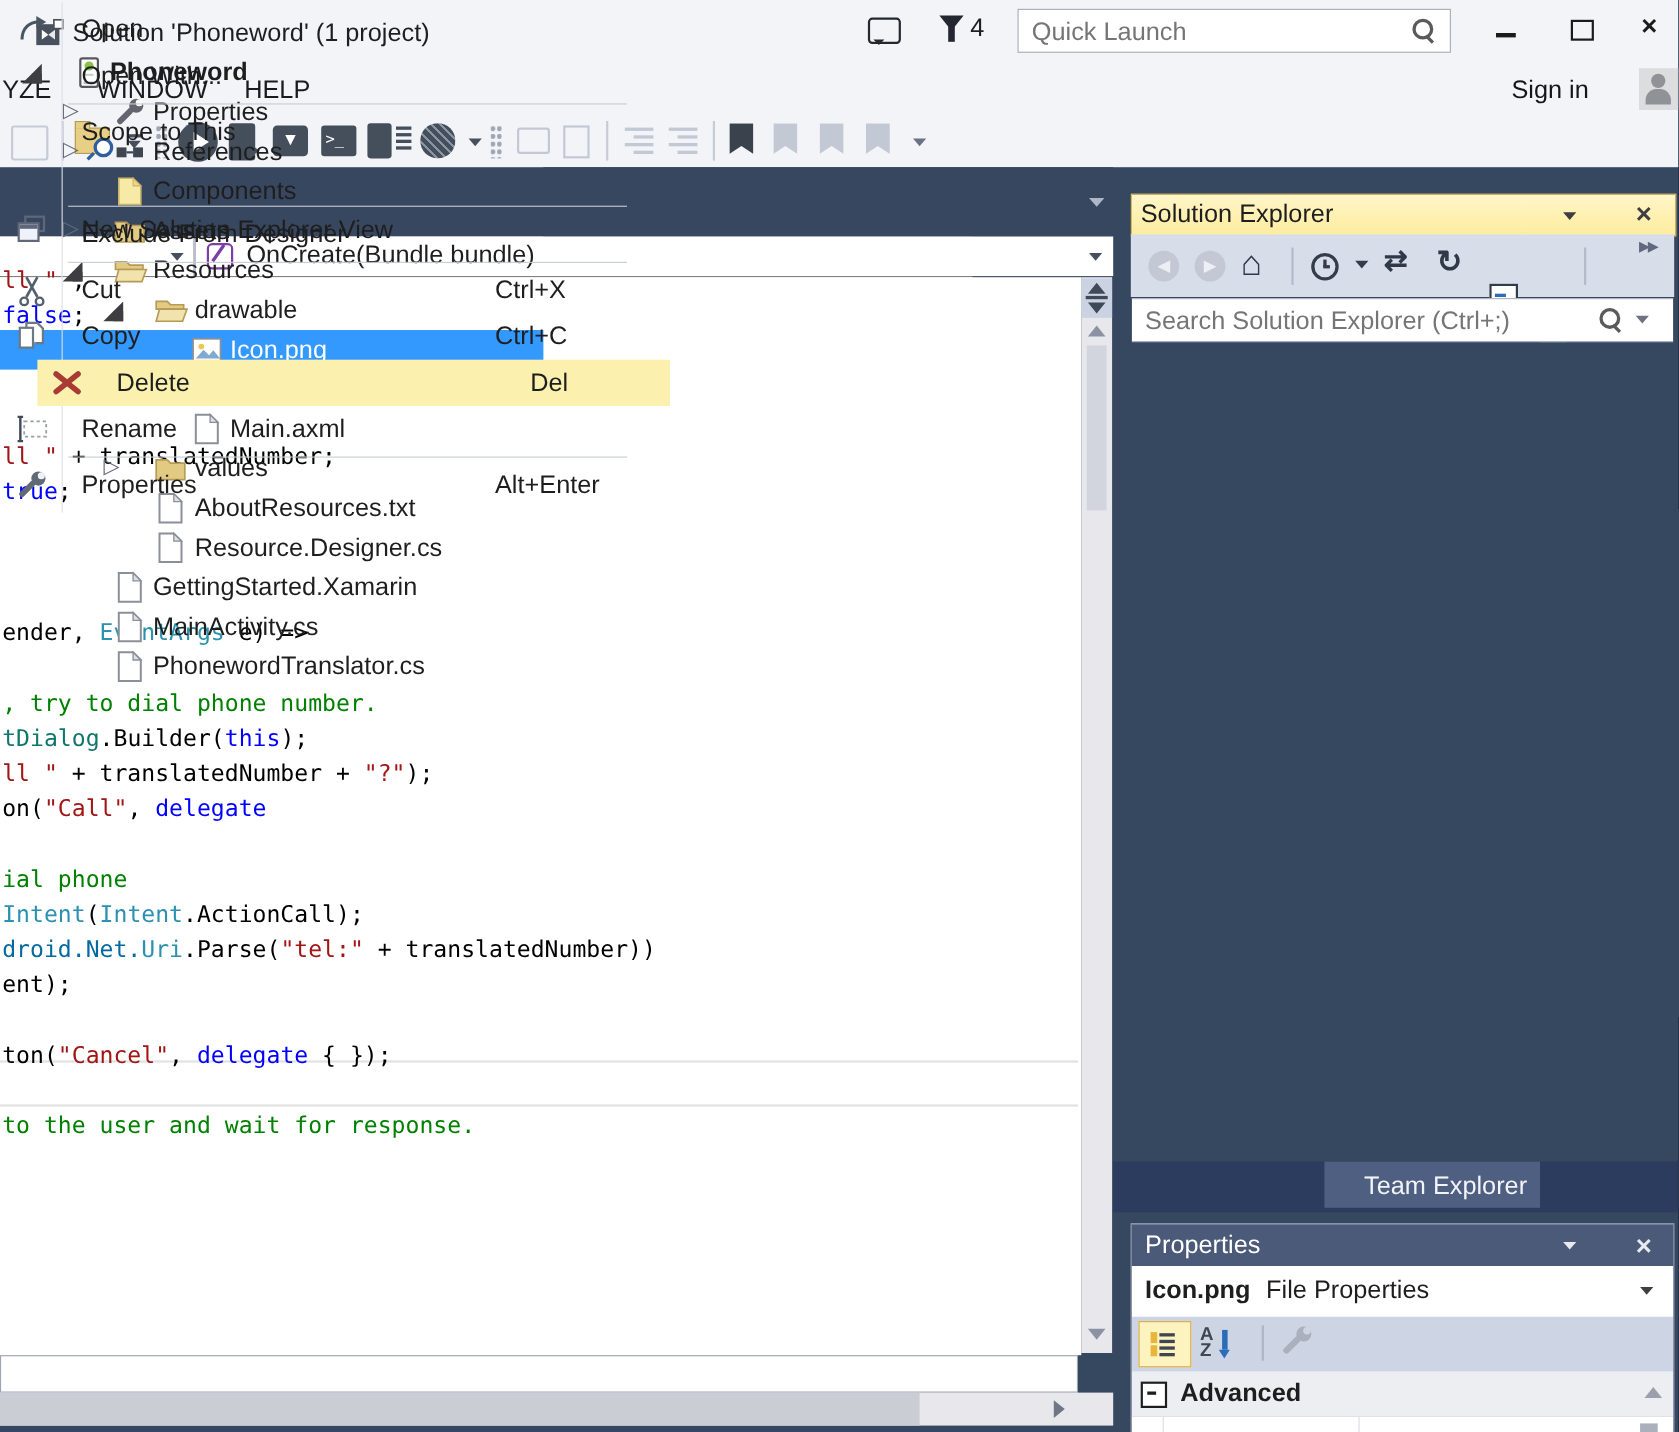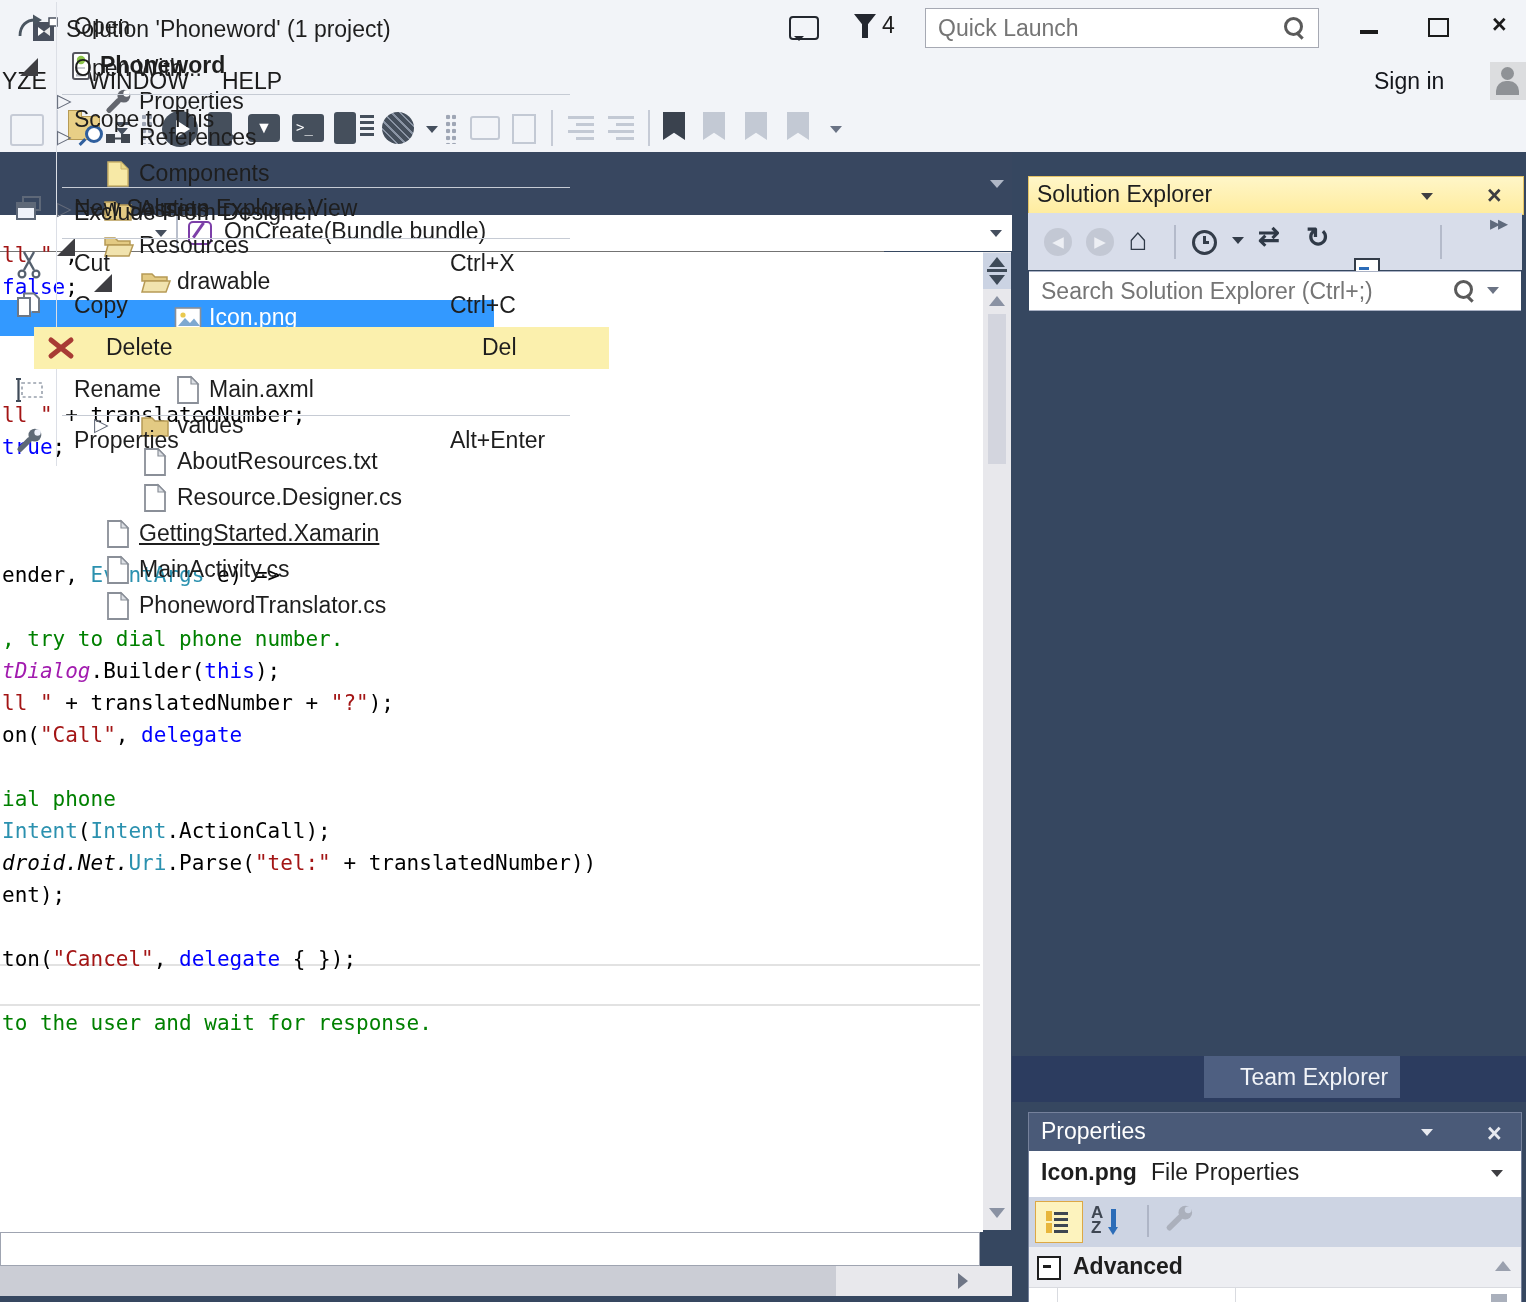--- a/index.html
+++ b/index.html
@@ -257,27 +257,27 @@
         <div class="code-line" style="top: 83px;"></div>
         <div class="code-line" style="top: 115px;"></div>
         <div class="code-line" style="top: 147px;"><span style="color: rgb(163, 21, 21);">ll "</span><span style="color: rgb(0, 0, 0);"> + translatedNumber;</span></div>
         <div class="code-line" style="top: 179px;"><span style="color: rgb(0, 0, 255);">true</span><span style="color: rgb(0, 0, 0);">;</span></div>
         <div class="code-line" style="top: 211px;"></div>
         <div class="code-line" style="top: 243px;"></div>
         <div class="code-line" style="top: 275px;"></div>
         <div class="code-line" style="top: 307px;"><span style="color: rgb(0, 0, 0);">ender, </span><span style="color: rgb(43, 145, 175);">EventArgs</span><span style="color: rgb(0, 0, 0);"> e) =&gt;</span></div>
         <div class="code-line" style="top: 339px;"></div>
         <div class="code-line" style="top: 371px;"><span style="color: rgb(0, 128, 0);">, try to dial phone number.</span></div>
-        <div class="code-line" style="top: 403px;"><span style="color: #a21caf; font-style: italic;">tDialog</span><span style="color: rgb(0, 0, 0);">.Builder(</span><span style="color: rgb(0, 0, 255);">this</span><span style="color: rgb(0, 0, 0);">);</span></div>
+        <div class="code-line" style="top: 403px;"><span style="color: #0f766e;">tDialog</span><span style="color: rgb(0, 0, 0);">.Builder(</span><span style="color: rgb(0, 0, 255);">this</span><span style="color: rgb(0, 0, 0);">);</span></div>
         <div class="code-line" style="top: 435px;"><span style="color: rgb(163, 21, 21);">ll "</span><span style="color: rgb(0, 0, 0);"> + translatedNumber + </span><span style="color: rgb(163, 21, 21);">"?"</span><span style="color: rgb(0, 0, 0);">);</span></div>
         <div class="code-line" style="top: 467px;"><span style="color: rgb(0, 0, 0);">on(</span><span style="color: rgb(163, 21, 21);">"Call"</span><span style="color: rgb(0, 0, 0);">, </span><span style="color: rgb(0, 0, 255);">delegate</span></div>
         <div class="code-line" style="top: 499px;"></div>
         <div class="code-line" style="top: 531px;"><span style="color: rgb(0, 128, 0);">ial phone</span></div>
         <div class="code-line" style="top: 563px;"><span style="color: rgb(43, 145, 175);">Intent</span><span style="color: rgb(0, 0, 0);">(</span><span style="color: rgb(43, 145, 175);">Intent</span><span style="color: rgb(0, 0, 0);">.ActionCall);</span></div>
-        <div class="code-line" style="top: 595px;"><span style="color: #000000; font-style: italic;">droid.Net.</span><span style="color: rgb(43, 145, 175);">Uri</span><span style="color: rgb(0, 0, 0);">.Parse(</span><span style="color: rgb(163, 21, 21);">"tel:"</span><span style="color: rgb(0, 0, 0);"> + translatedNumber))</span></div>
+        <div class="code-line" style="top: 595px;"><span style="color: #0369a1;">droid.Net.</span><span style="color: rgb(43, 145, 175);">Uri</span><span style="color: rgb(0, 0, 0);">.Parse(</span><span style="color: rgb(163, 21, 21);">"tel:"</span><span style="color: rgb(0, 0, 0);"> + translatedNumber))</span></div>
         <div class="code-line" style="top: 627px;"><span style="color: rgb(0, 0, 0);">ent);</span></div>
         <div class="code-line" style="top: 659px;"></div>
         <div class="code-line" style="top: 691px;"><span style="color: rgb(0, 0, 0);">ton(</span><span style="color: rgb(163, 21, 21);">"Cancel"</span><span style="color: rgb(0, 0, 0);">, </span><span style="color: rgb(0, 0, 255);">delegate</span><span style="color: rgb(0, 0, 0);"> { });</span></div>
         <div class="code-line" style="top: 723px;"></div>
         <div class="code-line" style="top: 755px;"><span style="color: rgb(0, 128, 0);">to the user and wait for response.</span></div>
       </div>
   </div>
 
   <div id="vscroll" class="abs">
     <div class="abs arr up" style="left:6px;top:44px;"></div>
@@ -434,21 +434,21 @@
             <path d="M5 2 h13 l7 7 v19 H5 z" fill="#FFF" stroke="#8A8F98" stroke-width="1.8"></path>
             <path d="M18 2 l7 7 h-7 z" fill="#DDE0E5" stroke="#8A8F98" stroke-width="1.2"></path>
           </svg></span>
         <span class="tree-label" style="left: 177px;">Resource.Designer.cs</span>
       </div>
       <div class="tree-row" style="top: 516px;">
         <span class="t-icon" style="left: 103px;"><svg width="28" height="30" viewBox="0 0 28 30">
             <path d="M5 2 h13 l7 7 v19 H5 z" fill="#FFF" stroke="#8A8F98" stroke-width="1.8"></path>
             <path d="M18 2 l7 7 h-7 z" fill="#DDE0E5" stroke="#8A8F98" stroke-width="1.2"></path>
           </svg></span>
-        <span class="tree-label" style="left: 139px; text-decoration: underline;">GettingStarted.Xamarin</span>
+        <span class="tree-label" style="left: 139px;">GettingStarted.Xamarin</span>
       </div>
       <div class="tree-row" style="top: 552px;">
         <span class="t-icon" style="left: 103px;"><svg width="28" height="30" viewBox="0 0 28 30">
             <path d="M5 2 h13 l7 7 v19 H5 z" fill="#FFF" stroke="#8A8F98" stroke-width="1.8"></path>
             <path d="M18 2 l7 7 h-7 z" fill="#DDE0E5" stroke="#8A8F98" stroke-width="1.2"></path>
           </svg></span>
         <span class="tree-label" style="left: 139px;">MainActivity.cs</span>
       </div>
       <div class="tree-row" style="top: 588px;">
         <span class="t-icon" style="left: 103px;"><svg width="28" height="30" viewBox="0 0 28 30">

